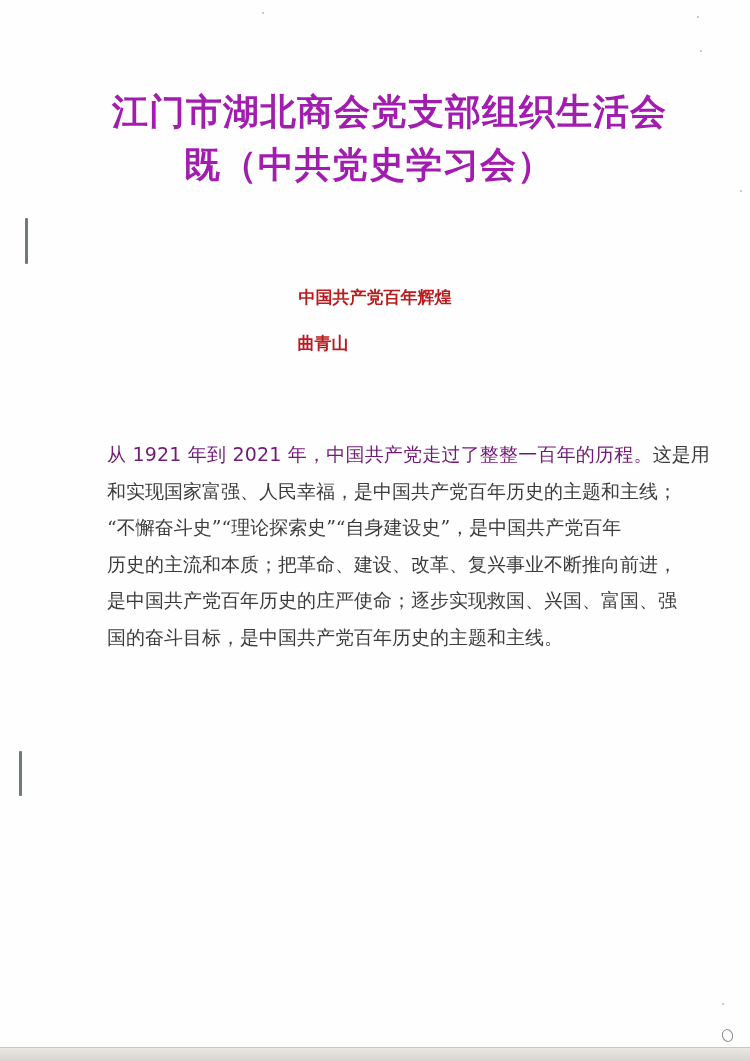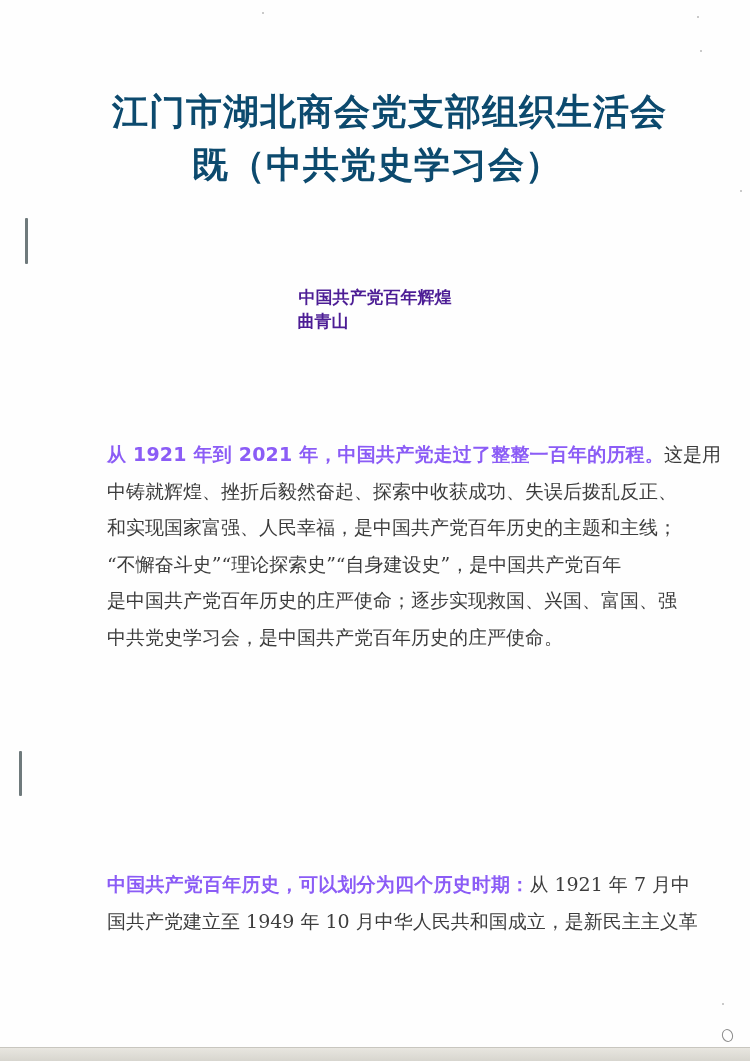--- a/index.html
+++ b/index.html
@@ -18,59 +18,59 @@
     .page {
       position: absolute;
       left: 0; top: 0;
       width: 750px; height: 1061px;
       background: #fefefe;
     }
     .title-line {
       position: absolute;
       font-family: "DejaVu Sans", "Liberation Sans", sans-serif;
       font-weight: bold;
-      color: #0c4a6e;
+      color: #a21caf;
       font-size: 36px;
       letter-spacing: 1px;
       white-space: nowrap;
     }
     .title-line.l1 { left: 112px; top: 88px; }
-    .title-line.l2 { left: 192px; top: 141px; }
+    .title-line.l2 { left: 184px; top: 141px; }
 
     .subtitle {
       position: absolute;
       font-family: "DejaVu Sans", "Liberation Sans", sans-serif;
       font-weight: bold;
-      color: #4c1d95;
+      color: #b91c1c;
       font-size: 17px;
       text-align: center;
       white-space: nowrap;
     }
     .subtitle.s1 { left: 0; width: 750px; top: 286px; }
-    .subtitle.s2 { left: 0; width: 646px; top: 310px; }
+    .subtitle.s2 { left: 0; width: 646px; top: 332px; }
 
     .para {
       position: absolute;
       left: 107px;
       width: 560px;
       font-size: 19px;
       line-height: 36.5px;
       color: #3c3c3c;
     }
     .para.p1 { top: 436px; }
     .para.p2 { top: 866px; }
     .para .line {
       display: block;
       white-space: nowrap;
       height: 36.5px;
     }
     .bold {
       font-family: "DejaVu Sans", "Liberation Sans", sans-serif;
-      font-weight: bold;
-      color: #8b5cf6;
+      font-weight: normal;
+      color: #701a75;
       letter-spacing: 0.2px;
     }
     .punch-mark {
       position: absolute;
       width: 3px;
       background: #6f7a7c;
       border-radius: 1px;
     }
     .punch-mark.m1 { left: 25px; top: 218px; height: 46px; }
     .punch-mark.m2 { left: 19px; top: 751px; height: 45px; }
@@ -110,31 +110,27 @@
   <div class="punch-mark m2"></div>
 
   <div class="title-line l1">江门市湖北商会党支部组织生活会</div>
   <div class="title-line l2">既（中共党史学习会）</div>
 
   <div class="subtitle s1">中国共产党百年辉煌</div>
   <div class="subtitle s2">曲青山</div>
 
   <div class="para p1">
     <span class="line"><span class="bold">从 1921 年到 2021 年，中国共产党走过了整整一百年的历程。</span><span>这是用</span></span>
-    <span class="line"><span>中铸就辉煌、挫折后毅然奋起、探索中收获成功、失误后拨乱反正、</span></span>
     <span class="line"><span>和实现国家富强、人民幸福，是中国共产党百年历史的主题和主线；</span></span>
     <span class="line"><span>“不懈奋斗史”“理论探索史”“自身建设史”，是中国共产党百年</span></span>
+    <span class="line"><span>历史的主流和本质；把革命、建设、改革、复兴事业不断推向前进，</span></span>
     <span class="line"><span>是中国共产党百年历史的庄严使命；逐步实现救国、兴国、富国、强</span></span>
-    <span class="line"><span>中共党史学习会，是中国共产党百年历史的庄严使命。</span></span>
+    <span class="line"><span>国的奋斗目标，是中国共产党百年历史的主题和主线。</span></span>
   </div>
 
-  <div class="para p2">
-    <span class="line"><span class="bold">中国共产党百年历史，可以划分为四个历史时期：</span><span>从 1921 年 7 月中</span></span>
-    <span class="line"><span>国共产党建立至 1949 年 10 月中华人民共和国成立，是新民主主义革</span></span>
-  </div>
 
   <div class="speck" style="left:262px;top:12px;"></div>
   <div class="speck" style="left:697px;top:16px;"></div>
   <div class="speck" style="left:700px;top:50px;"></div>
   <div class="speck" style="left:740px;top:190px;"></div>
   <div class="speck" style="left:722px;top:1003px;"></div>
 
   <div class="circle-mark"></div>
   <div class="scan-edge"></div>
 </div>

